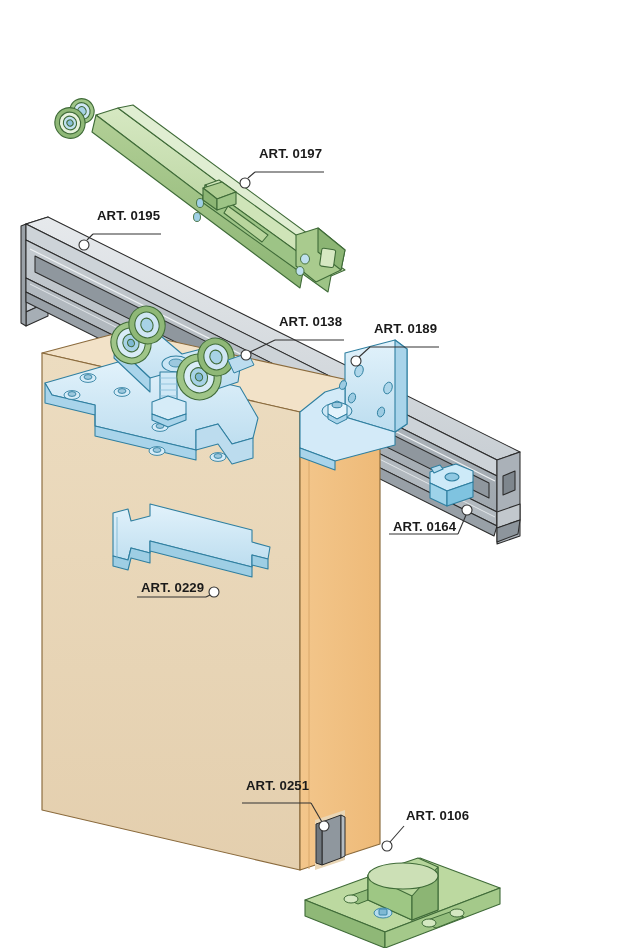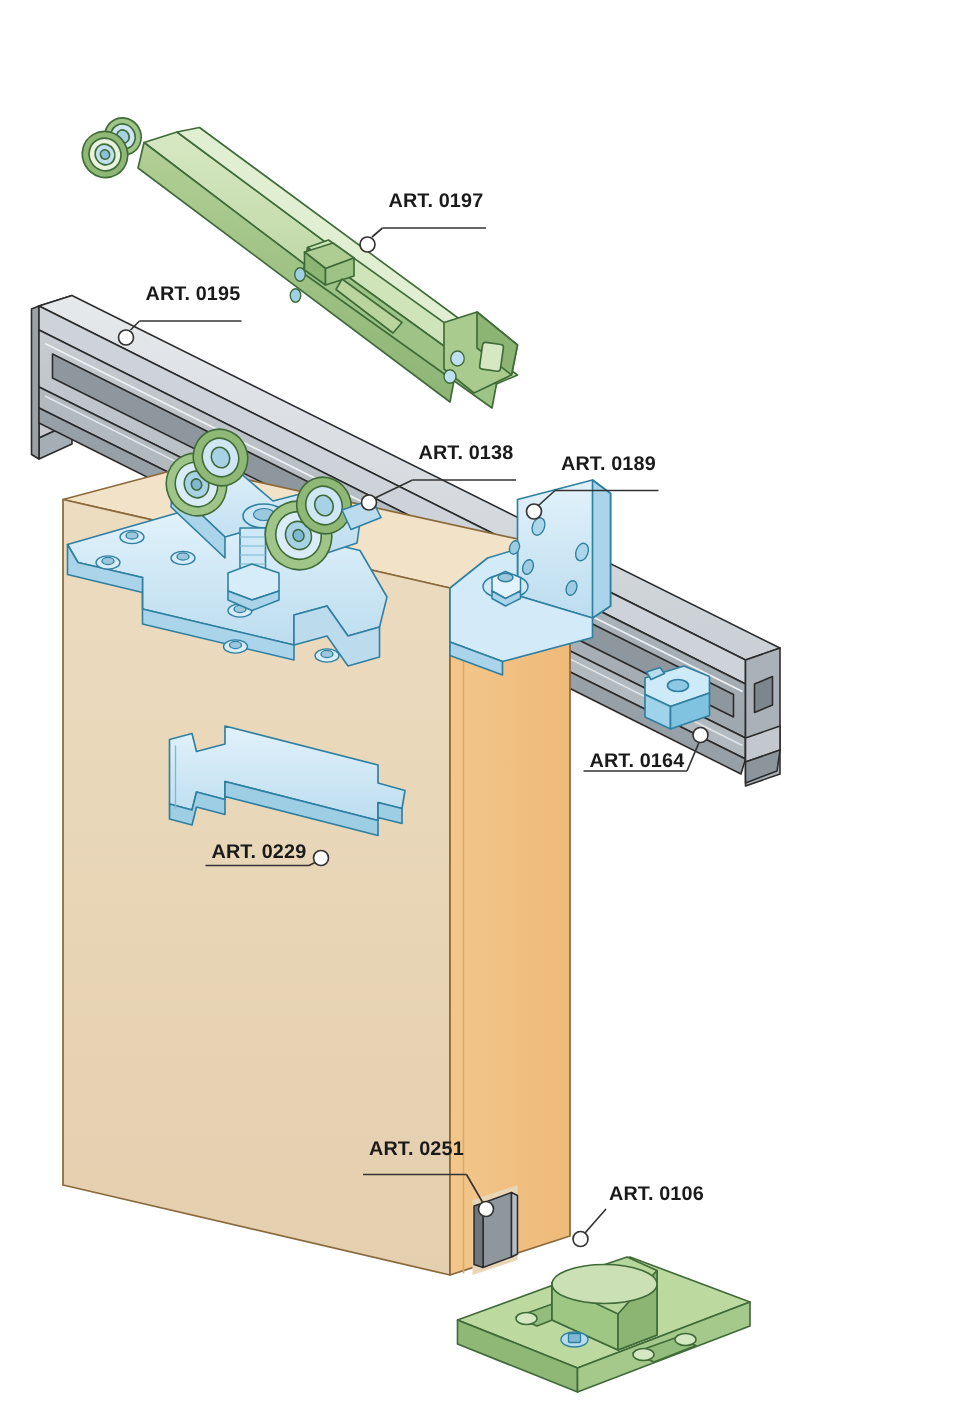--- a/index.html
+++ b/index.html
@@ -1,21 +1,21 @@
 <!DOCTYPE html>
 <html><head>
 <meta charset="utf-8">
 <title>Sliding Door Hardware Exploded View</title>
 <style>
   html,body{margin:0;padding:0;background:#ffffff;}
   body{
     font-family:"Liberation Sans", sans-serif;
     width:643px;height:948px;overflow:hidden;position:relative;
   }
-  #stage{position:relative;width:643px;height:742px;background:#ffffff;}
+  #stage{position:relative;width:643px;height:742px;background:#ffffff;margin-top:20px;}
   #stage svg{position:absolute;left:0;top:0;display:block;}
   .lbl{
     font-family:"Liberation Sans", sans-serif;
     font-size:13.2px;
     font-weight:600;
     letter-spacing:0.1px;
     fill:#1a1a1a;
     white-space:pre;
   }
 </style>

